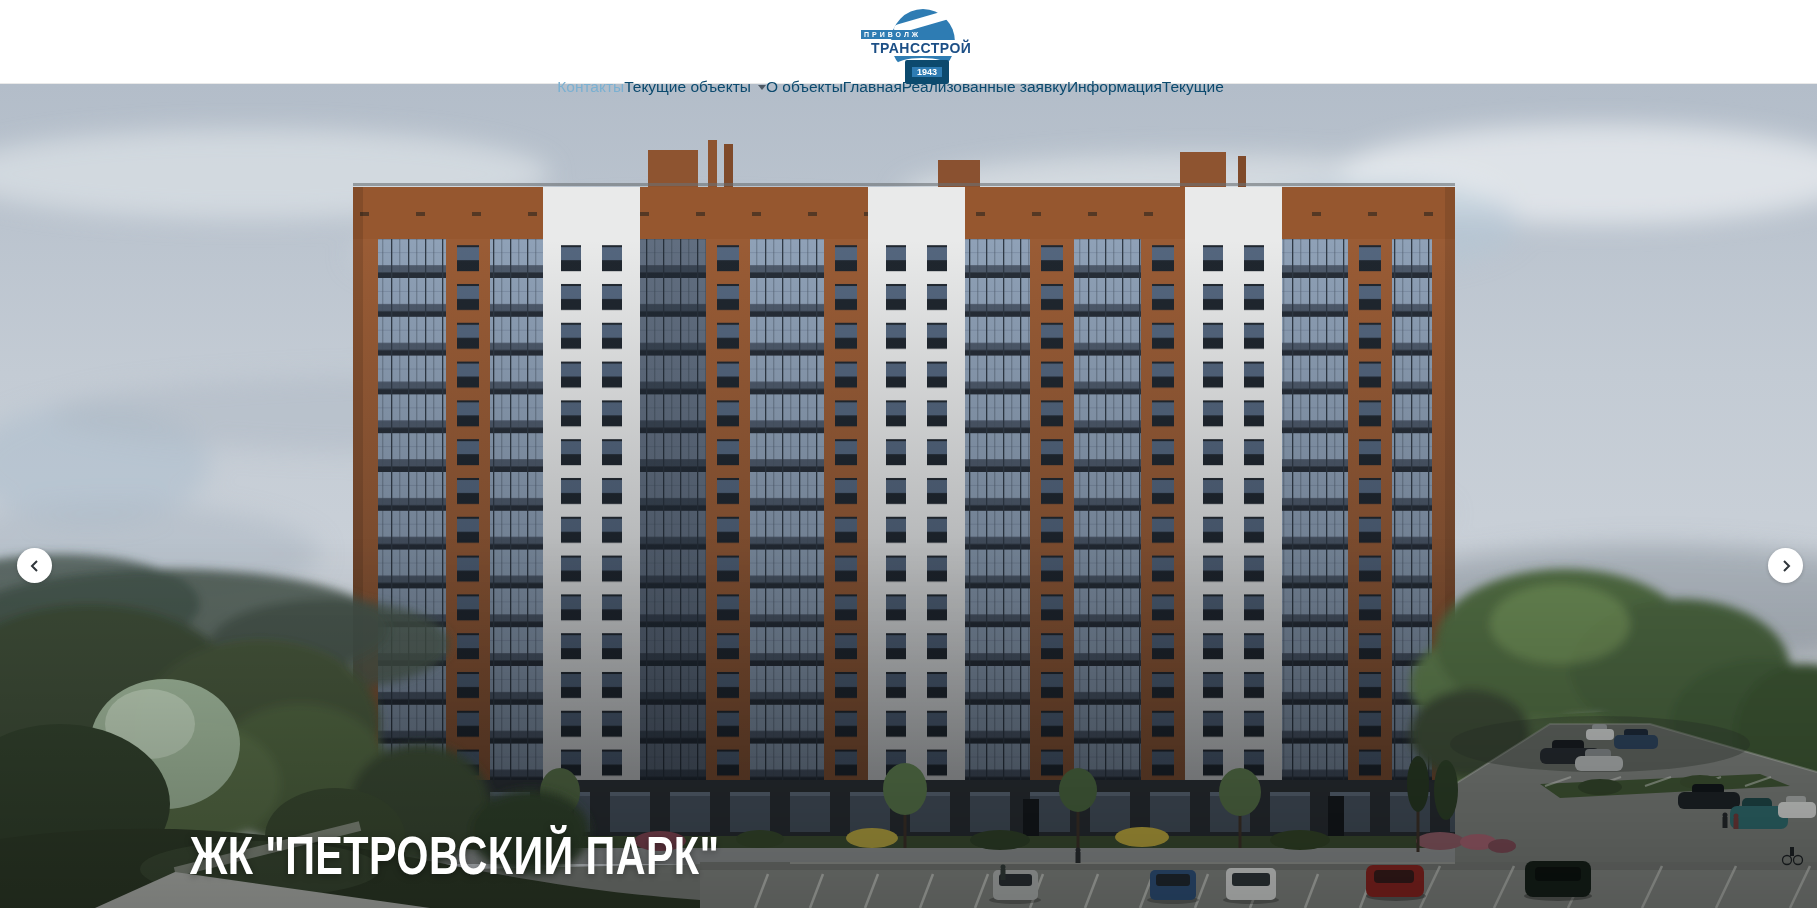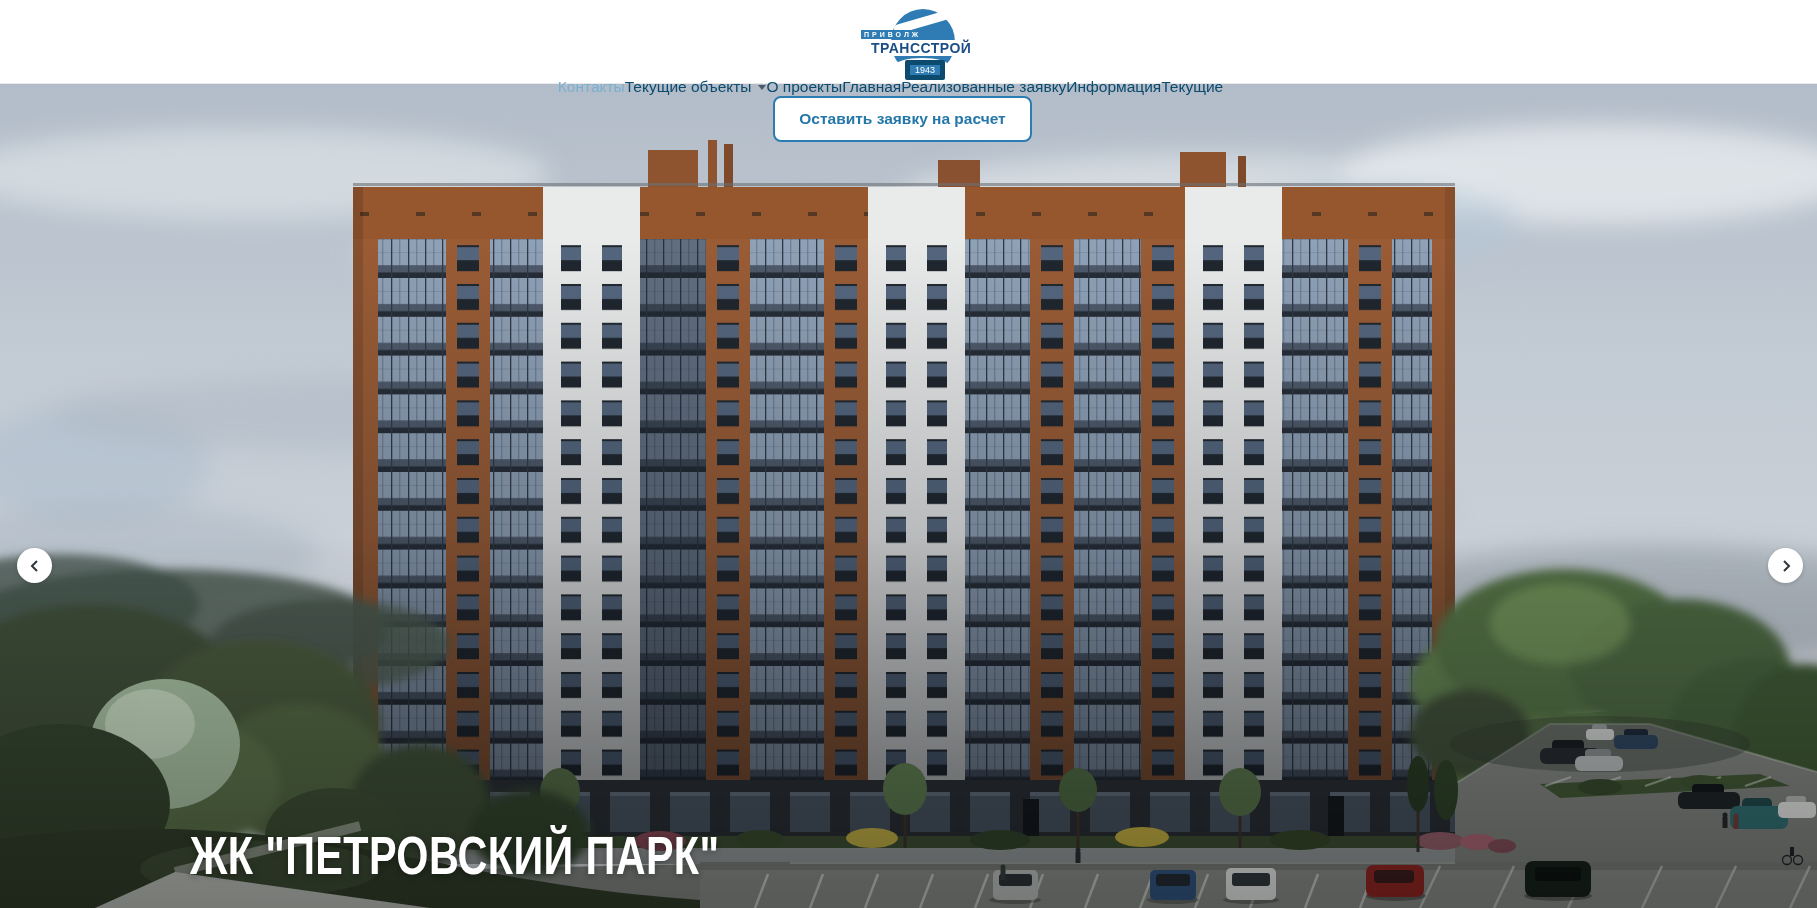--- a/index.html
+++ b/index.html
@@ -16,21 +16,21 @@
                  border-radius:50%; background:#2e7cb3; }
   .logo-ellipse { position:absolute; left:60px; top:58px; width:54px; height:15px;
                   border-radius:50%; background:#ffffff; }
   .logo-swoosh { position:absolute; left:58px; top:17px; width:62px; height:9px;
                  background:#ffffff; transform:rotate(-16deg); border-radius:5px; }
   .logo-line1 { position:absolute; left:26px; top:30px; background:#2e7cb3; color:#fff;
                 font-size:7px; font-weight:bold; letter-spacing:3px; padding:1px 3px; }
   .logo-line2 { position:absolute; left:34px; top:40px; background:#ffffff; color:#1c4f86;
                 font-size:14px; font-weight:bold; letter-spacing:.5px; padding:0 2px; }
   .logo-line3 { position:absolute; left:70px; top:60px; background:#2e7cb3; color:#fff;
-                font-size:9px; font-weight:normal; border:5px solid #0c4a6e; border-radius:2px;
+                font-size:9px; font-weight:bold; border:7px solid #0c4a6e; border-radius:2px;
                 padding:0 5px; }
 
   .nav { flex:1; display:flex; justify-content:space-between; align-items:center;
          margin:0 60px 0 36px; }
   .nav-item { font-size:15.5px; color:#0c4a6e; cursor:pointer; white-space:nowrap; }
   .nav-item.active { color:#7bb0d1; }
   .caret { display:inline-block; width:0; height:0; border-left:4px solid transparent;
            border-right:4px solid transparent; border-top:5px solid #4d5965;
            margin-left:7px; vertical-align:middle; }
 
@@ -64,28 +64,27 @@
     <div class="logo-ellipse"></div>
     <div class="logo-swoosh"></div>
     <div class="logo-line1">ПРИВОЛЖ</div>
     <div class="logo-line2">ТРАНССТРОЙ</div>
     <div class="logo-line3">1943</div>
   </div>
 
   <div class="nav">
     <span class="nav-item active">Контакты</span>
     <span class="nav-item"><span>Текущие объекты</span><span class="caret"></span></span>
-    <span class="nav-item">О проекты</span>
+    <span class="nav-item">О объекты</span>
     <span class="nav-item">Главная</span>
     <span class="nav-item">Реализованные заявку</span>
     <span class="nav-item">Информация</span>
     <span class="nav-item">Текущие</span>
   </div>
 
-  <button class="cta-btn">Оставить заявку на расчет</button>
 </div>
 
 <div class="hero">
 
 <svg width="1817" height="824" viewBox="0 0 1817 824" preserveAspectRatio="none">
   <defs>
     <linearGradient id="skyG" x1="0" y1="0" x2="0" y2="1">
       <stop offset="0" stop-color="#b3bdc9"></stop>
       <stop offset="0.35" stop-color="#c3cbd4"></stop>
       <stop offset="0.7" stop-color="#cdd3da"></stop>

